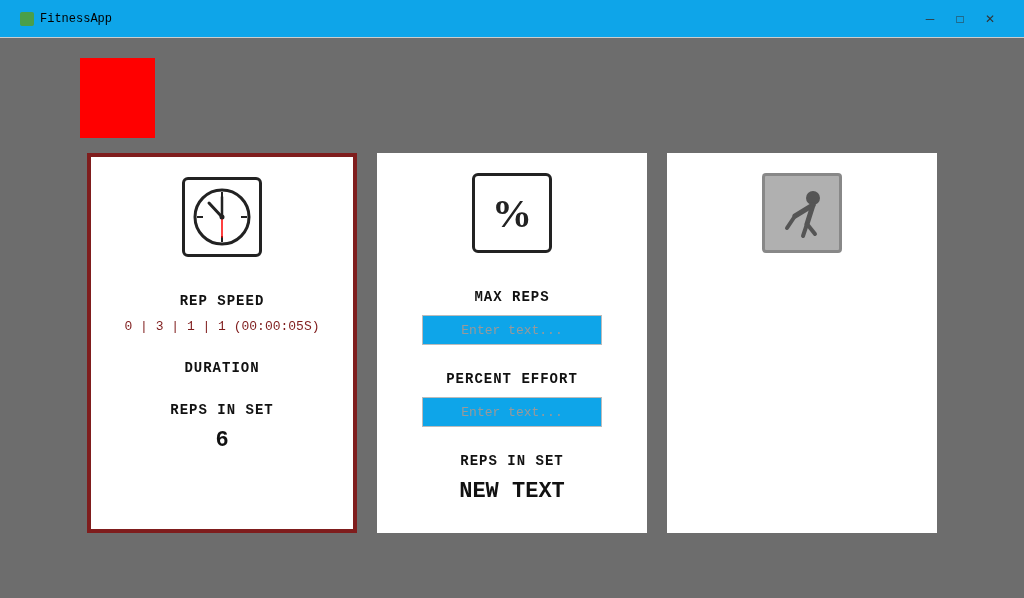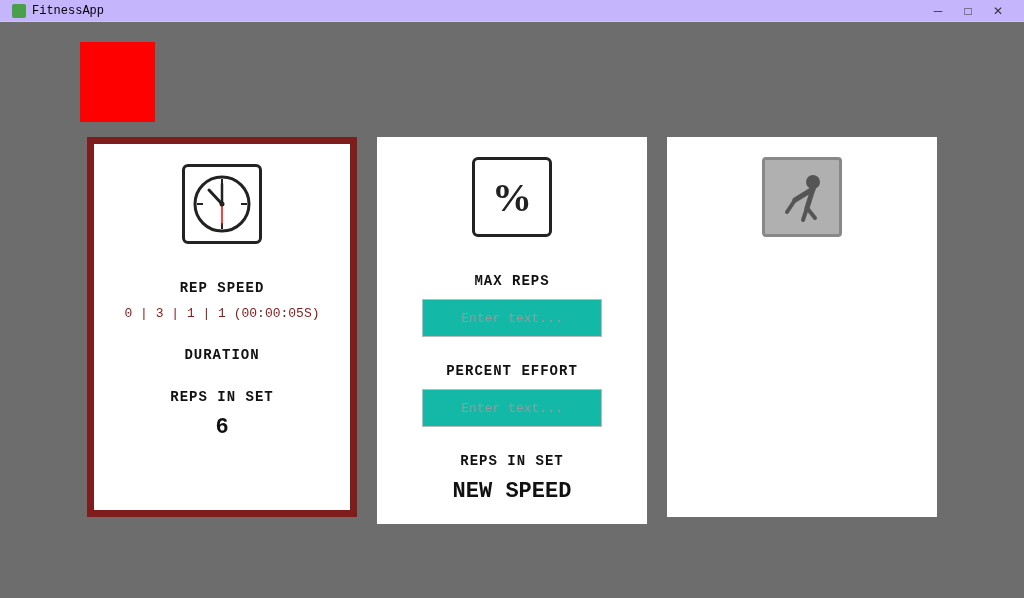--- a/index.html
+++ b/index.html
@@ -8,26 +8,26 @@
       background: #6d6d6d;
       font-family: 'Courier New', Courier, monospace;
       width: 1024px;
       height: 598px;
       overflow: hidden;
       position: relative;
     }
 
     
     .title-bar {
-      background: #c4b5fd;
-      height: 22px;
+      background: #0ea5e9;
+      height: 38px;
       display: flex;
       align-items: center;
       justify-content: space-between;
-      padding: 0 12px;
+      padding: 0 20px;
       border-bottom: 1px solid #ccc;
     }
     .title-bar-left {
       display: flex;
       align-items: center;
       gap: 6px;
       font-size: 12px;
     }
     .title-bar-icon {
       width: 14px;
@@ -84,21 +84,21 @@
       width: 270px;
       min-height: 380px;
       padding: 20px 20px;
       display: flex;
       flex-direction: column;
       align-items: center;
       gap: 10px;
     }
 
     .card.active {
-      border: 7px solid #7f1d1d;
+      border: 4px solid #7f1d1d;
     }
 
     .card.inactive {
       border: none;
     }
 
     
     .card-icon {
       width: 80px;
       height: 80px;
@@ -151,26 +151,26 @@
       font-size: 13px;
       text-align: center;
       color: #7f1d1d;
       font-family: 'Courier New', Courier, monospace;
     }
 
     .card-input {
       width: 180px;
       height: 30px;
       border: 1px solid #bbb;
-      background: #14b8a6;
+      background: #0ea5e9;
       text-align: center;
       font-size: 16px;
       font-family: 'Courier New', Courier, monospace;
       color: #333;
-      padding: 18px 6px;
+      padding: 2px 6px;
     }
 
     .card-input::placeholder {
       color: #999;
       font-size: 13px;
     }
 
     .card-large-value {
       font-size: 22px;
       font-weight: bold;
@@ -245,21 +245,21 @@
       <div class="section-gap"></div>
       <div class="card-title">MAX REPS</div>
       <input class="card-input" type="text" placeholder="Enter text..." style="">
 
       <div class="section-gap"></div>
       <div class="card-title">PERCENT EFFORT</div>
       <input class="card-input" type="text" placeholder="Enter text..." style="">
 
       <div class="section-gap"></div>
       <div class="card-title">REPS IN SET</div>
-      <div class="card-large-value">NEW SPEED</div>
+      <div class="card-large-value">NEW TEXT</div>
     </div>
 
     <div class="card inactive">
 
       <div style="margin-bottom:10px;">
         <div class="person-icon-container">
           <svg width="55" height="55" viewBox="0 0 55 55" xmlns="http://www.w3.org/2000/svg">
 
             <circle cx="38" cy="12" r="7" fill="#555"></circle>
 

